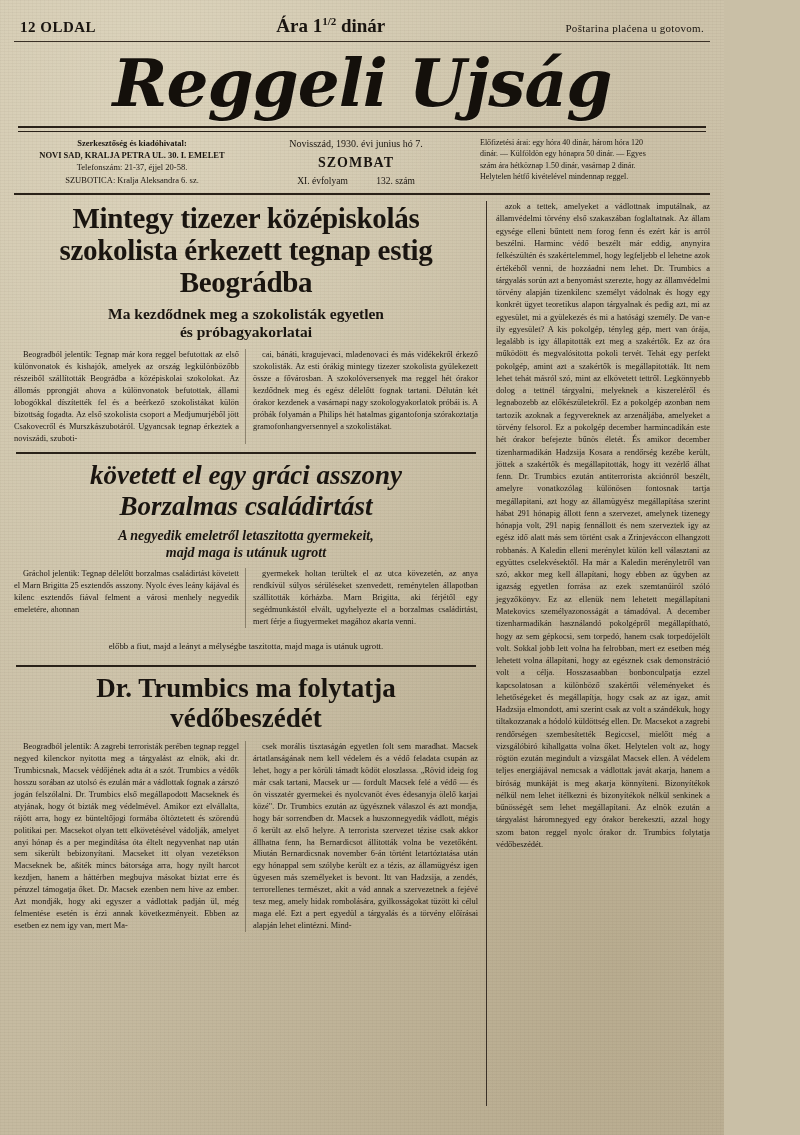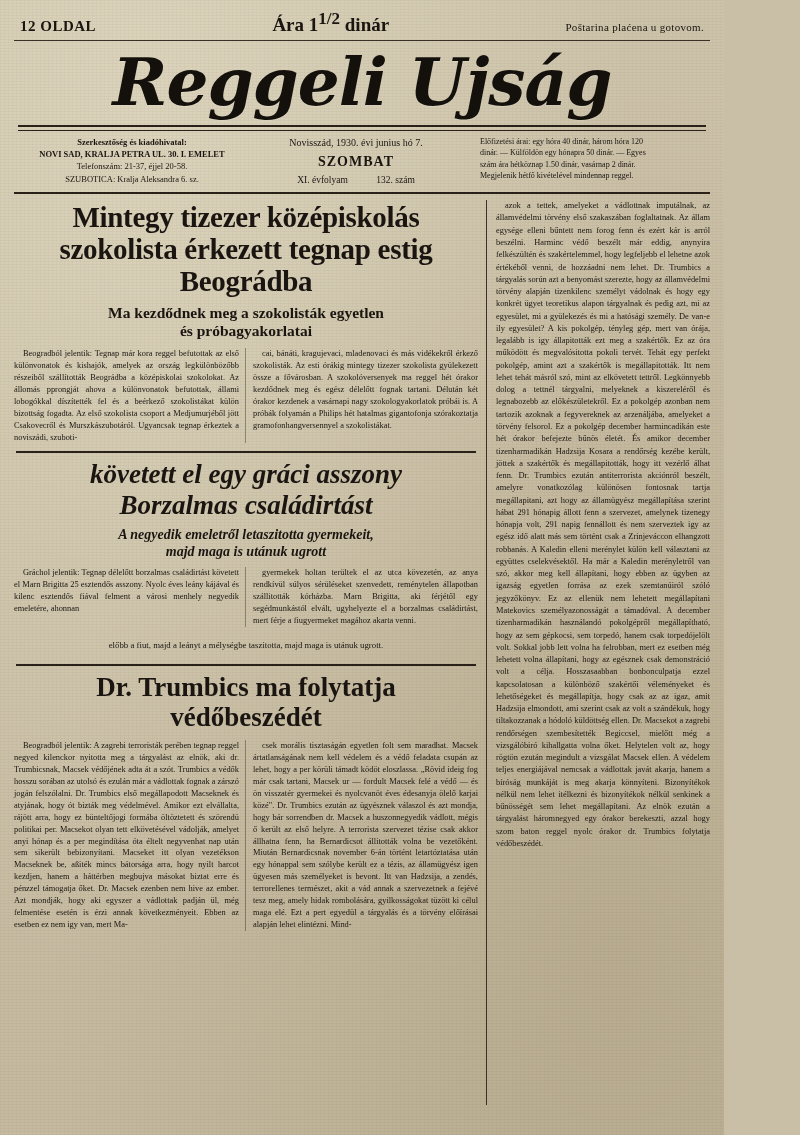--- a/index.html
+++ b/index.html
@@ -11,40 +11,40 @@
     overflow:hidden;
   }
   .page{
     position:relative;
     width:724px;height:1135px;
     background:
       radial-gradient(ellipse at 20% 10%, rgba(255,250,230,.30), rgba(0,0,0,0) 60%),
       radial-gradient(ellipse at 85% 85%, rgba(120,100,60,.18), rgba(0,0,0,0) 65%),
       linear-gradient(#cdc3aa,#c5baa0);
     box-sizing:border-box;
-    padding:9px 14px 6px 14px;
+    padding:15px 14px 6px 14px;
   }
   .grain{
     position:absolute;inset:0;pointer-events:none;
     background-image:
       repeating-linear-gradient(0deg, rgba(90,75,50,.05) 0 1px, rgba(0,0,0,0) 1px 3px),
       repeating-linear-gradient(90deg, rgba(90,75,50,.04) 0 1px, rgba(0,0,0,0) 1px 4px);
     mix-blend-mode:multiply;
     opacity:.7;
   }
   
   .topbar{
     display:flex;align-items:baseline;justify-content:space-between;
     border-bottom:1px solid #3a3026;
     padding:0 6px 4px 6px;
     margin-bottom:2px;
   }
   .topbar .left{font-size:15px;font-weight:bold;letter-spacing:.5px;}
   .topbar .mid{font-size:19px;font-weight:bold;font-family:"Liberation Serif",serif;}
-  .topbar .mid sup{font-size:17px;}
+  .topbar .mid sup{font-size:11px;}
   .topbar .right{font-size:11px;letter-spacing:.3px;}
 
   
   .masthead{
     text-align:center;
     padding:6px 0 2px 0;
   }
   .masthead .title{
     font-family:"DejaVu Serif", serif;
     font-weight:bold;
@@ -198,21 +198,21 @@
       <div class="day">SZOMBAT</div>
       <div class="vol">
         <span>XI. évfolyam</span>
         <span class="num">132. szám</span>
       </div>
     </div>
     <div class="col c3">
       <div>Előfizetési árai: egy hóra 40 dinár, három hóra 120</div>
       <div>dinár. — Külföldön egy hónapra 50 dinár. — Egyes</div>
       <div>szám ára hétköznap 1.50 dinár, vasárnap 2 dinár.</div>
-      <div>Megjelenik hétfő kivételével mindennap reggel.</div>
+      <div>Helytelen hétfő kivételével mindennap reggel.</div>
     </div>
   </div>
 
   <div class="body">
 
     <div class="col-left">
 
       <div>
         <div class="head1">
           <div>Mintegy tizezer középiskolás</div>

